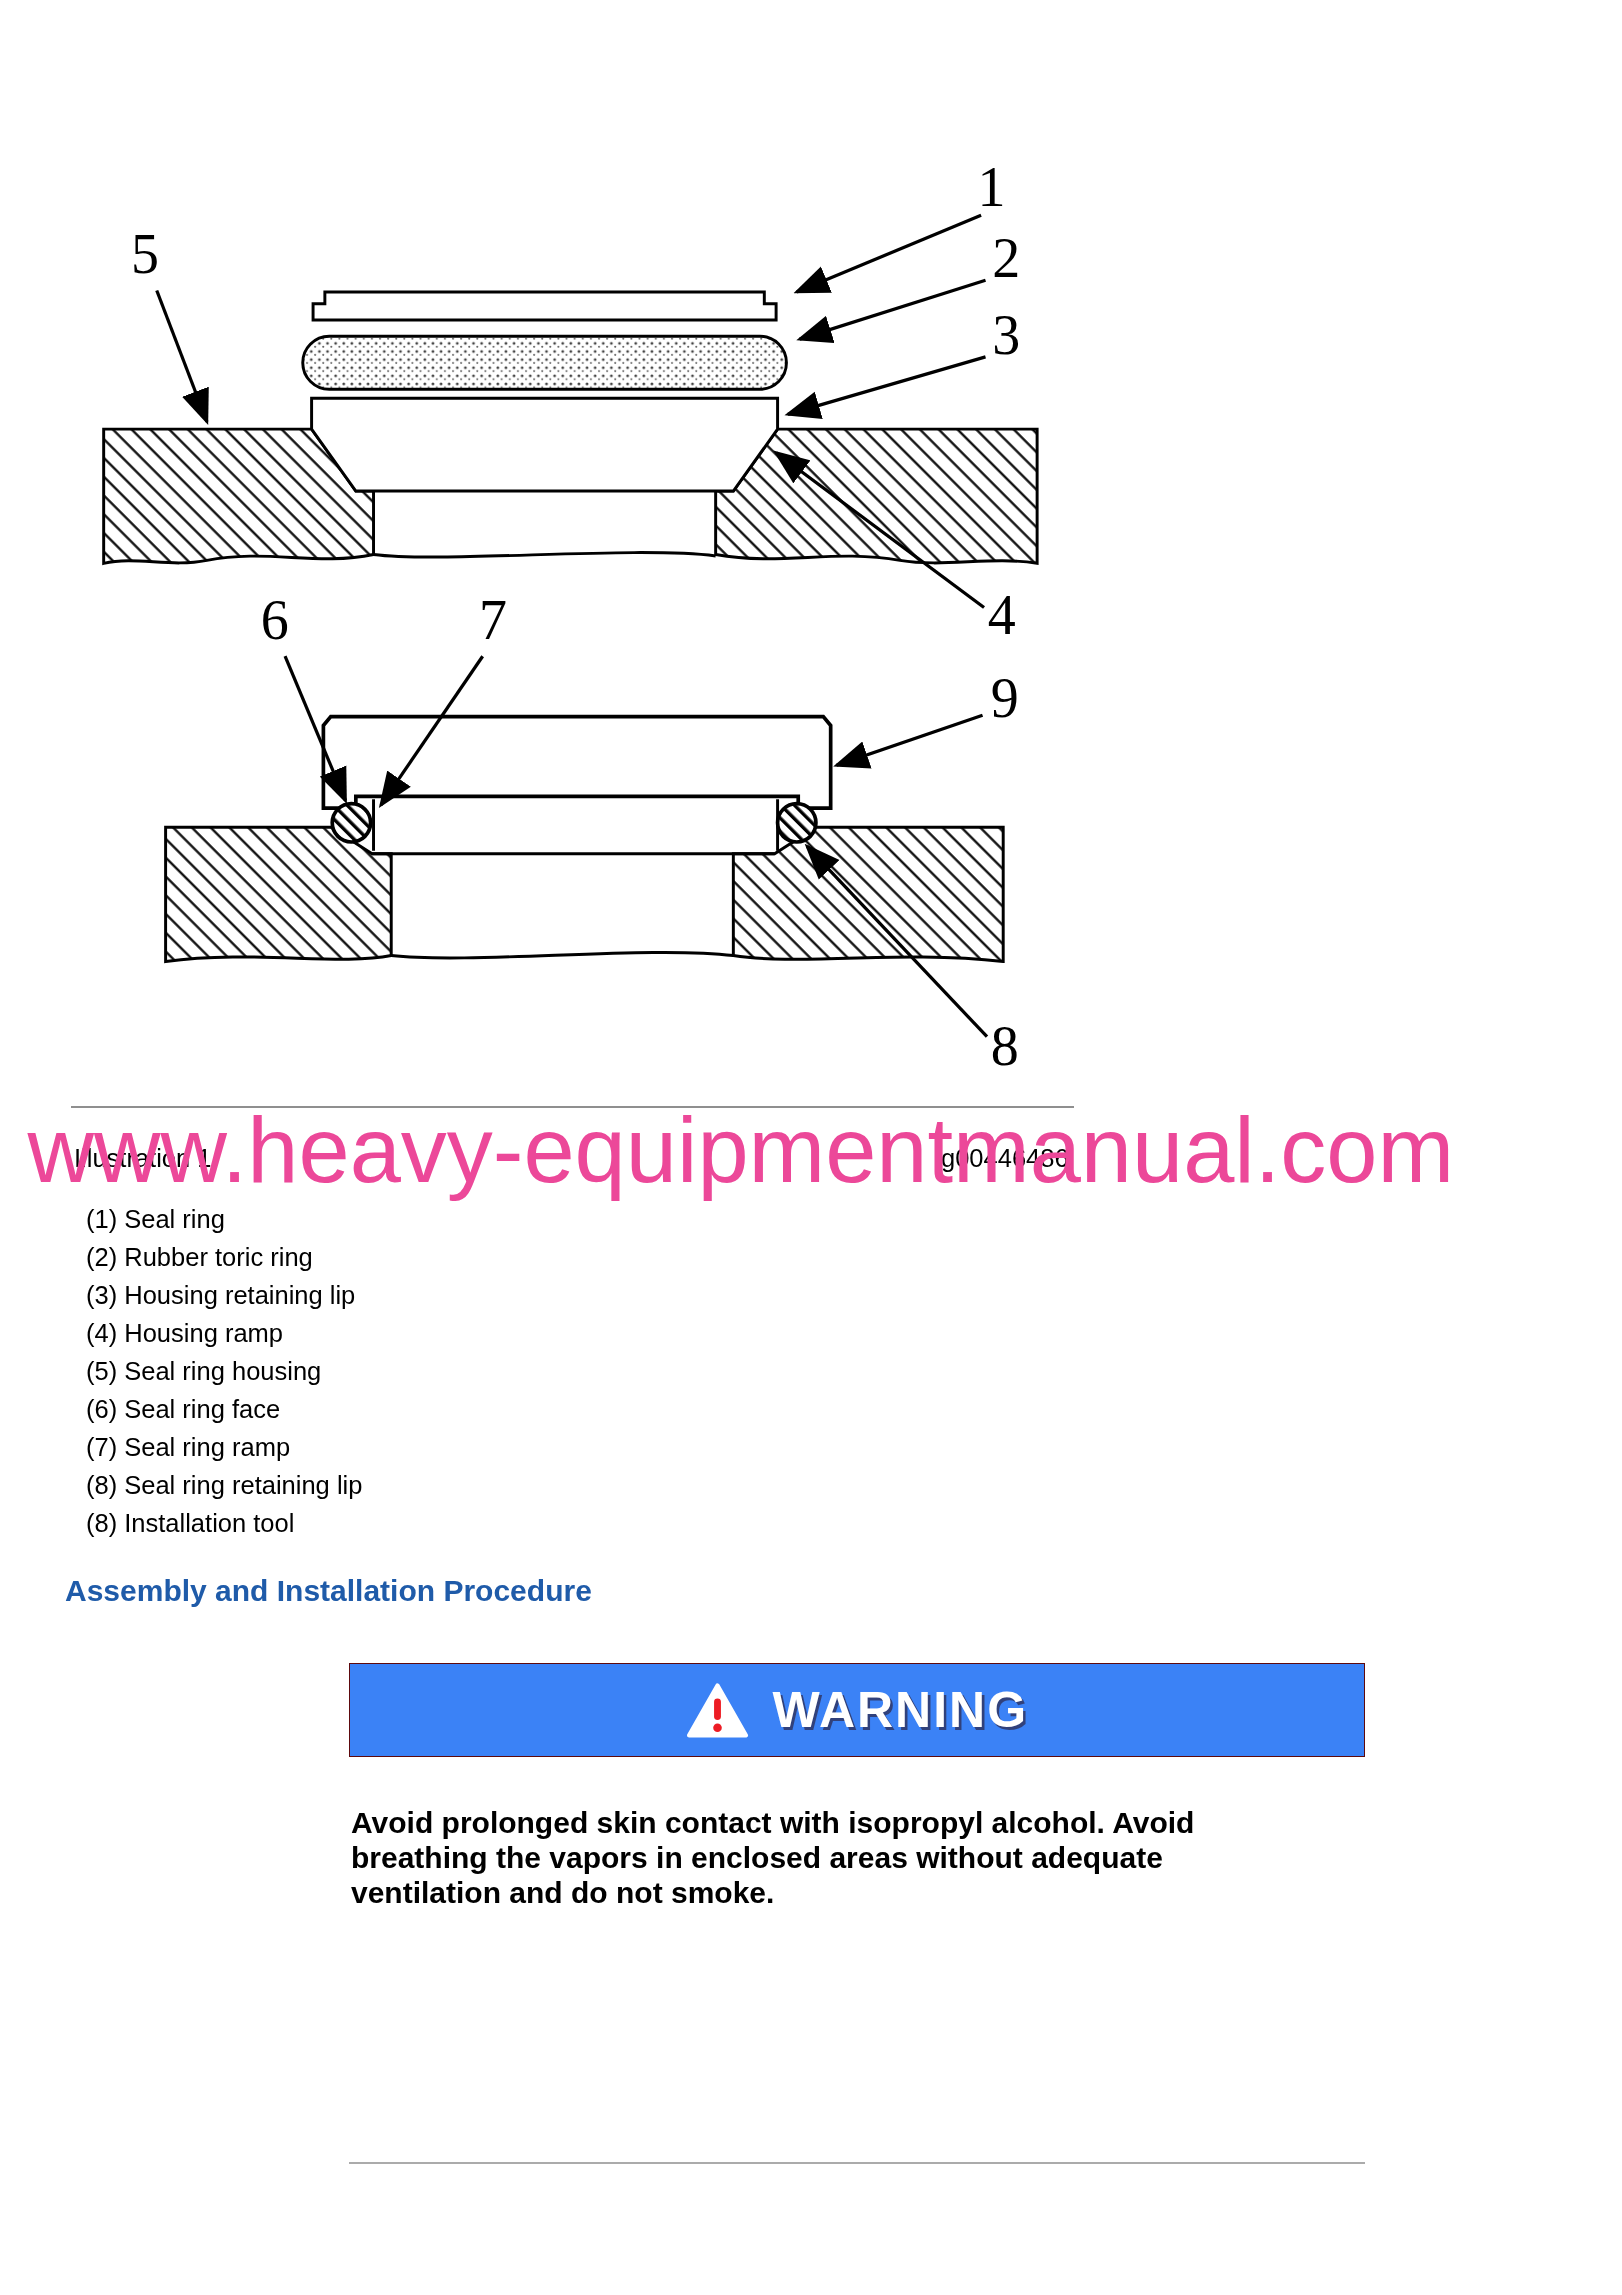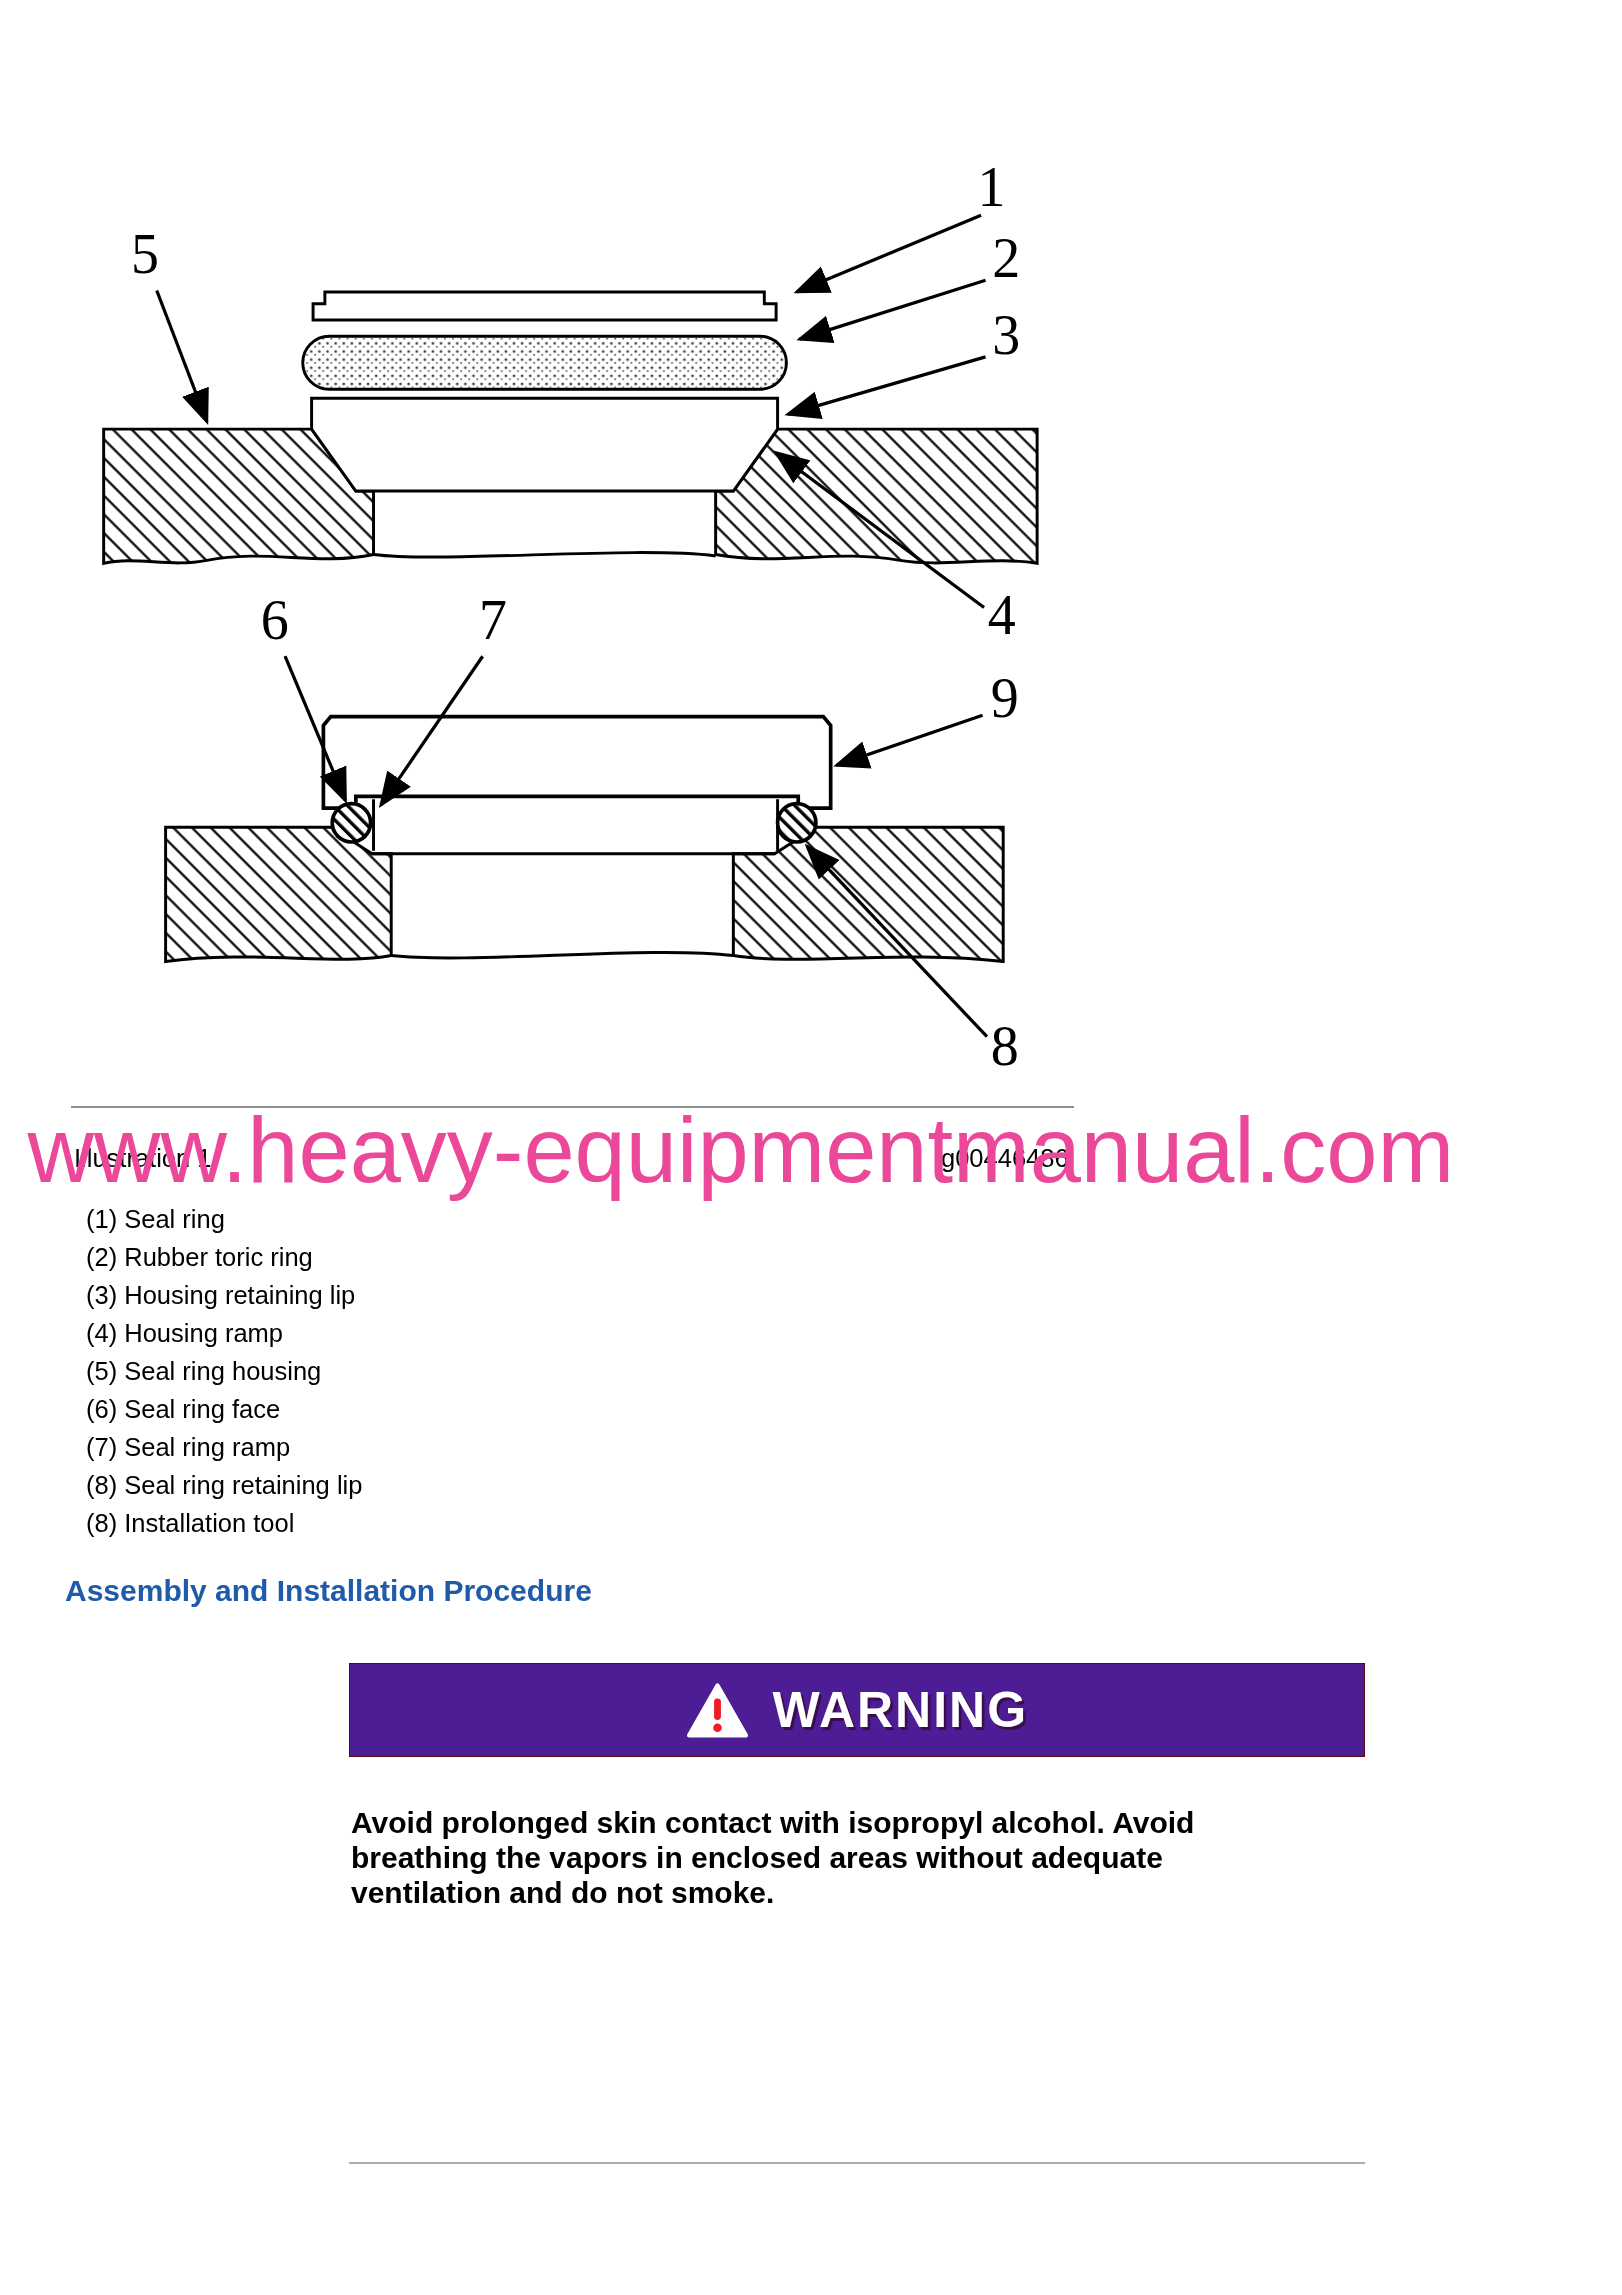--- a/index.html
+++ b/index.html
@@ -131,21 +131,21 @@
     <li>(4) Housing ramp</li>
     <li>(5) Seal ring housing</li>
     <li>(6) Seal ring face</li>
     <li>(7) Seal ring ramp</li>
     <li>(8) Seal ring retaining lip</li>
     <li>(8) Installation tool</li>
   </ul>
 
   <h2 class="abs heading" style="color:#1f5ba9;margin:0;text-align:right;">Assembly and Installation Procedure</h2>
 
-  <div class="abs banner" style="background:#4c1d95;">
+  <div class="abs banner" style="background:#3b82f6;">
     <svg width="63" height="55" viewBox="0 0 72 64">
       <path d="M36 3 L69 61 L3 61 Z" fill="#ffffff" stroke="#ffffff" stroke-width="5" stroke-linejoin="round"></path>
       <rect x="32" y="18" width="8" height="25" rx="4" fill="#ed1c24"></rect>
       <circle cx="36" cy="52" r="5" fill="#ed1c24"></circle>
     </svg>
     <span class="banner-title">WARNING</span>
   </div>
 
   <p class="abs warn-para" style="margin:0;">Avoid prolonged skin contact with isopropyl alcohol. Avoid breathing the vapors in enclosed areas without adequate ventilation and do not smoke.</p>
 

